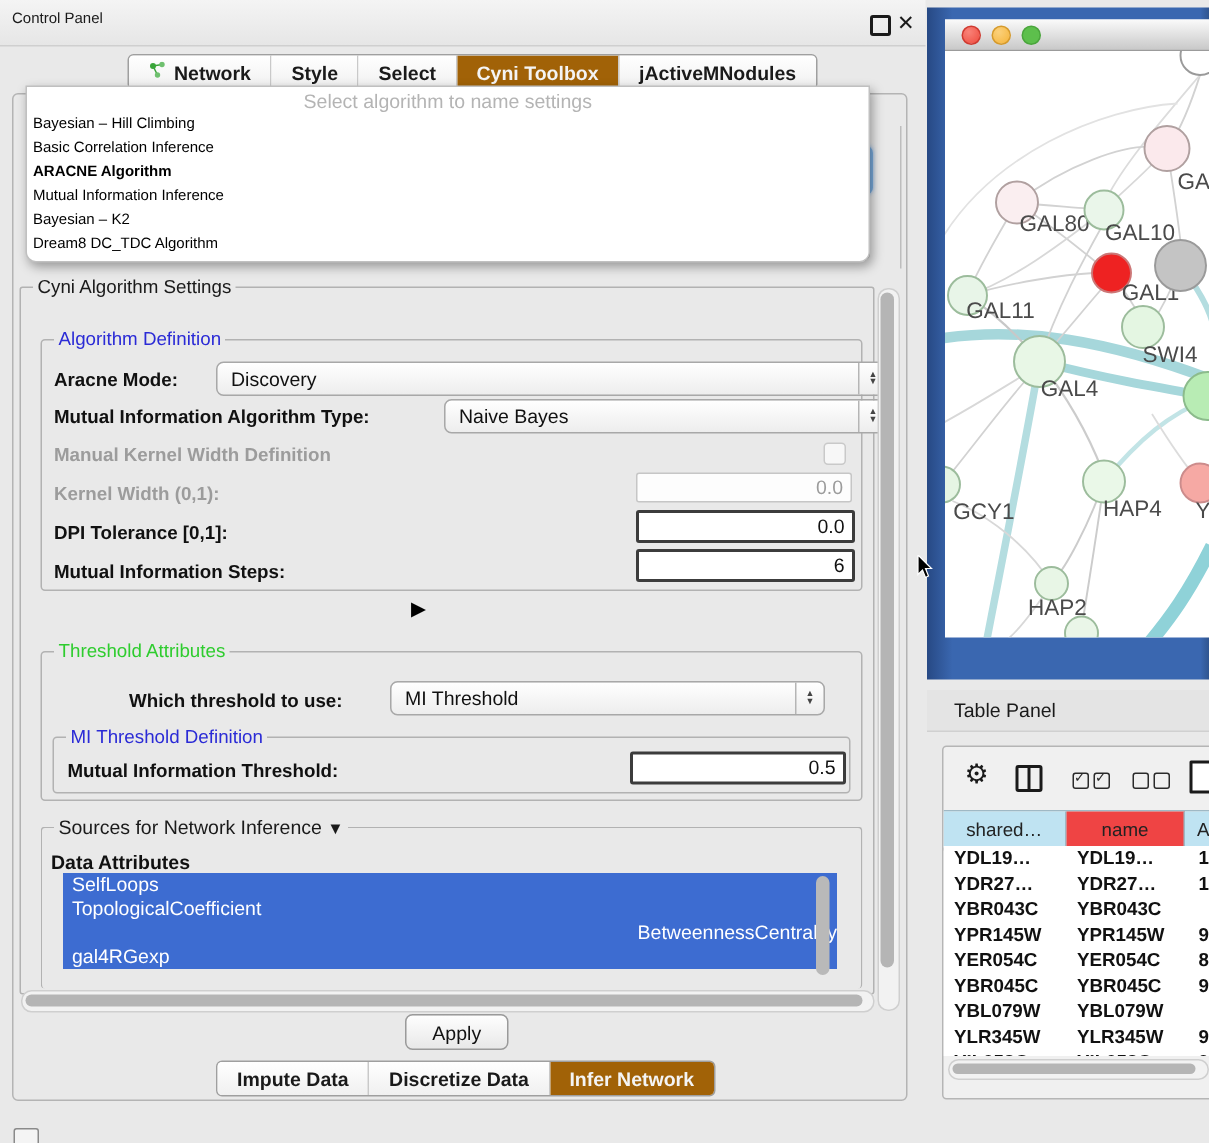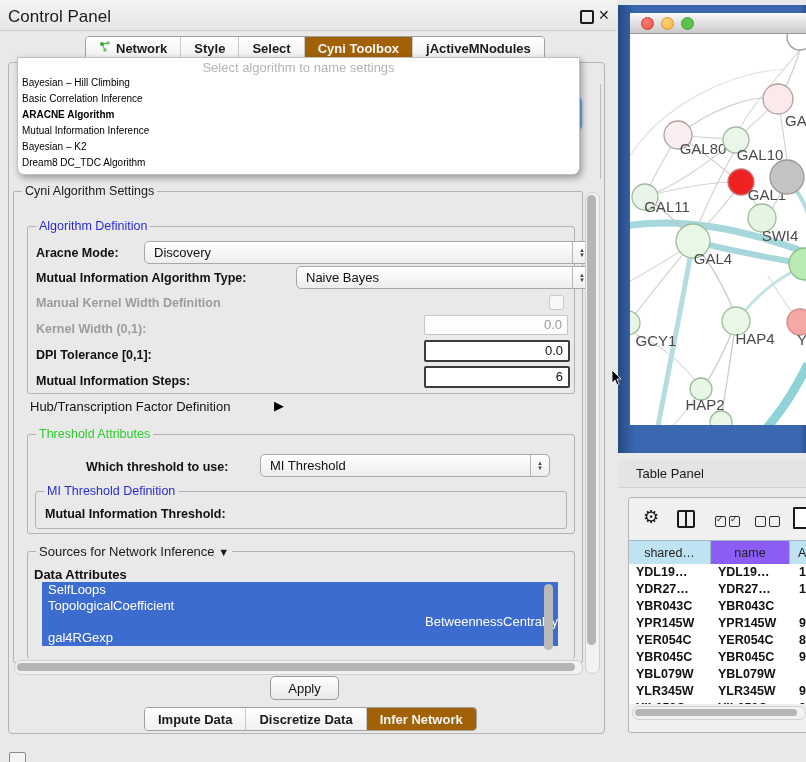--- a/index.html
+++ b/index.html
@@ -2,21 +2,21 @@
 <html><head>
 <meta charset="utf-8">
 <style>
   html,body{margin:0;padding:0;}
   body{font-family:"Liberation Sans","DejaVu Sans",sans-serif;background:#e9e9e9;}
   #root{position:relative;width:806px;height:762px;background:#e9e9e9;overflow:hidden;}
   .abs{position:absolute;}
 
   
   #cp-titlebar{left:0;top:0;width:617px;height:30px;background:linear-gradient(#f4f4f4,#e6e6e6);border-bottom:1px solid #cfcfcf;}
-  #cp-title{left:8px;top:7px;font-size:17px;color:#1a1a1a;}
+  #cp-title{left:8px;top:7px;font-size:10px;color:#1a1a1a;}
   #cp-float{left:580px;top:10px;width:10px;height:10px;border:2px solid #1a1a1a;border-radius:2px;}
   #cp-close{left:598px;top:7px;font-size:14px;font-weight:bold;color:#1a1a1a;}
   #cp-body{left:8px;top:62px;width:595px;height:670px;border:1px solid #b4b4b4;border-radius:4px;background:#e9e9e9;}
 
   
   .seg{display:flex;border:1px solid #9f9f9f;border-radius:4px;background:#fdfdfd;overflow:hidden;height:22px;align-items:stretch;}
   .seg .tab{display:flex;align-items:center;gap:5px;padding:0 13px;font-size:13px;font-weight:bold;color:#1a1a1a;border-right:1px solid #c9c9c9;background:linear-gradient(#ffffff,#f0f0f0);white-space:nowrap;}
   .seg .tab:last-child{border-right:none;}
   .seg .tab.sel{background:#a16207;color:#f4f4f4;}
   #top-tabs{left:85px;top:36px;}
@@ -72,21 +72,21 @@
   #tp-titlebar{left:618px;top:460px;width:188px;height:27px;background:#e4e4e4;border-bottom:1px solid #d0d0d0;}
   #tp-title{left:18px;top:6px;font-size:13px;color:#1a1a1a;}
   #tp-inner{left:628px;top:497px;width:178px;height:234px;background:#f0f0f0;border:1px solid #b5b5b5;border-radius:3px 0 0 3px;overflow:hidden;}
   .ticon{position:absolute;top:12px;}
   .colicon{width:14px;height:14px;border:2px solid #1a1a1a;border-radius:2px;}
   .colicon div{width:0;border-left:2px solid #1a1a1a;height:100%;margin:0 auto;}
   .cbx{display:inline-block;width:9px;height:9px;border:1.5px solid #2a2a2a;border-radius:2px;margin-right:3px;position:relative;}
   .cbx.on:after{content:"✓";position:absolute;left:0px;top:-3px;font-size:9px;font-weight:bold;color:#2a2a2a;}
   #tp-header{left:0;top:42px;width:178px;height:24px;display:flex;border-top:1px solid #9fb8c4;border-bottom:2px solid #8a8a8a;}
   .hcell{font-size:12.5px;color:#222;display:flex;align-items:center;justify-content:center;border-right:1px solid #9fb8c4;overflow:hidden;}
-  .hblue{background:#bfe3f2;} .hgray{background:#8b5cf6;}
+  .hblue{background:#bfe3f2;} .hgray{background:#ef4444;}
   #tp-rows{left:0;top:66px;width:178px;height:140px;background:#fff;overflow:hidden;}
   .trow{display:flex;height:17px;line-height:17px;font-size:12.5px;font-weight:bold;color:#111;}
   .trow span{overflow:hidden;white-space:nowrap;}
   .tc1{width:80px;padding-left:7px;} .tc2{width:77px;padding-left:2px;} .tc3{flex:1;padding-left:4px;}
 
   #cursor{left:611px;top:370px;z-index:50;}
   #mini-icon{left:9px;top:752px;width:15px;height:10px;border:1.5px solid #8a8a8a;border-radius:2px;background:#f4f4f4;}
 </style>
 </head>
 <body>
@@ -167,38 +167,38 @@
   </div>
   <div class="abs flbl dis" style="left:36px;top:296px;">Manual Kernel Width Definition</div>
   <div class="abs cb" style="left:549px;top:295px;"></div>
   <div class="abs flbl dis" style="left:36px;top:322px;">Kernel Width (0,1):</div>
   <div class="abs field dis" style="left:424px;top:315px;width:132px;">0.0</div>
   <div class="abs flbl" style="left:36px;top:348px;">DPI Tolerance [0,1]:</div>
   <div class="abs field" style="left:424px;top:340px;width:132px;">0.0</div>
   <div class="abs flbl" style="left:36px;top:374px;">Mutual Information Steps:</div>
   <div class="abs field" style="left:424px;top:366px;width:132px;">6</div>
 
-  <div class="abs plain" style="left:30px;top:399px;">Hub/Transcription Factor Definition</div>
   <div class="abs" style="left:274px;top:398px;font-size:13px;color:#000;">▶</div>
 
   <div class="abs grp" style="left:27px;top:434px;width:546px;height:98px;">
     <div class="grp-lbl green">Threshold Attributes</div>
   </div>
   <div class="abs flbl" style="left:86px;top:460px;">Which threshold to use:</div>
   <div class="abs combo" style="left:236px;top:454px;width:288px;">
     <div class="cv">MI Threshold</div>
     <div class="stp">
         <span>▲</span>
         <span>▼</span>
       </div>
   </div>
   <div class="abs grp" style="left:35px;top:491px;width:530px;height:36px;">
     <div class="grp-lbl blue">MI Threshold Definition</div>
   </div>
   <div class="abs flbl" style="left:45px;top:507px;">Mutual Information Threshold:</div>
+  <div class="abs field" style="left:420px;top:501px;width:130px;">0.5</div>
 
   <div class="abs grp" style="left:27px;top:551px;width:546px;height:107px;border-bottom:none;">
     <div class="grp-lbl dark" style="font-size:13px;"><span>Sources for Network Inference</span> <span style="font-size:11px;">▼</span></div>
   </div>
   <div class="abs flbl" style="left:34px;top:567px;font-size:13px;">Data Attributes</div>
   <div class="abs" id="attr-list">
       <div class="attr-item" style="background: rgb(61, 108, 209);">SelfLoops</div>
       <div class="attr-item" style="background: rgb(61, 108, 209);">TopologicalCoefficient</div>
       <div class="attr-item" style="background: rgb(61, 108, 209); text-align: right;">BetweennessCentrality</div>
       <div class="attr-item" style="background: rgb(61, 108, 209);">gal4RGexp</div>

